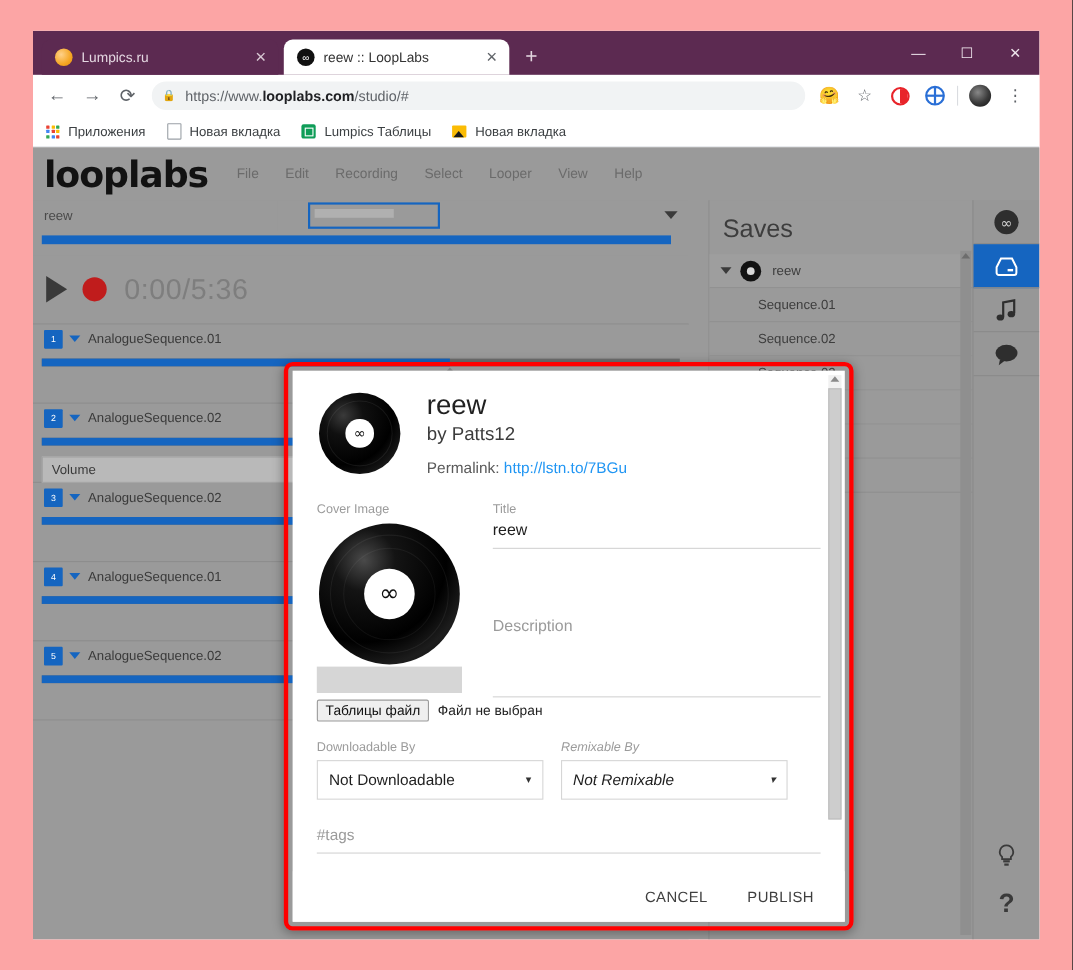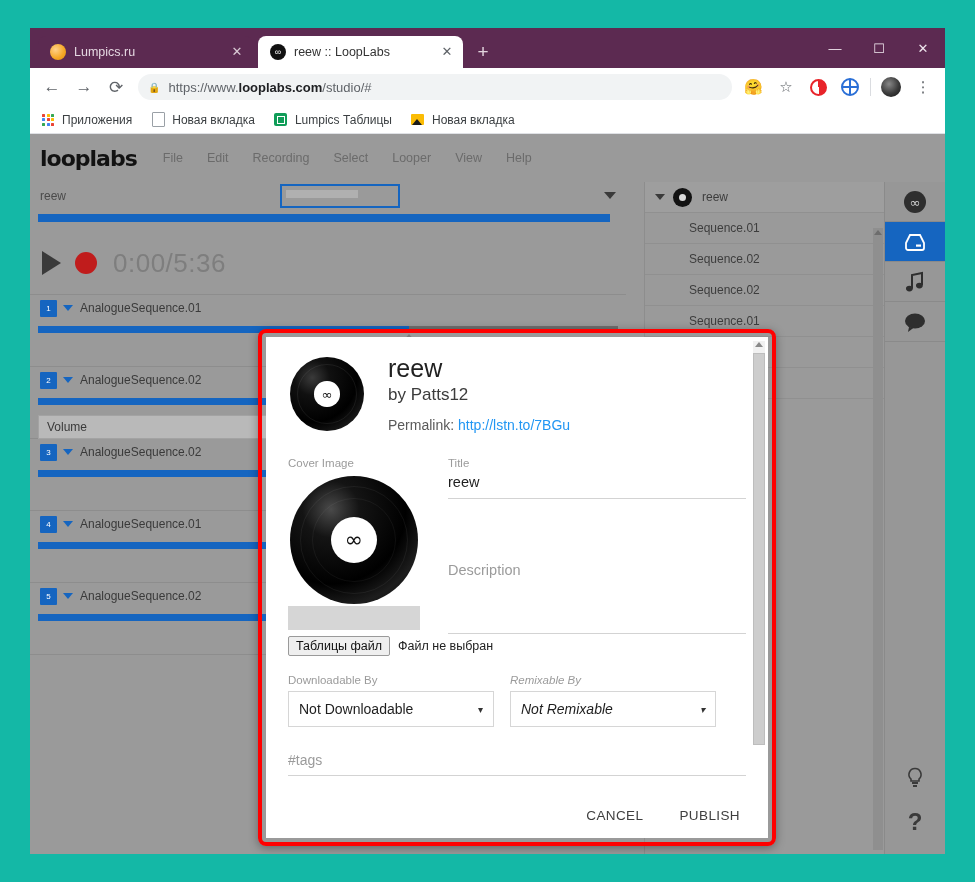--- a/index.html
+++ b/index.html
@@ -1,17 +1,17 @@
 <!DOCTYPE html>
 <html><head>
 <meta charset="utf-8">
 <style>
   html,body{margin:0;padding:0;background:#000;}
   body{width:975px;height:882px;overflow:hidden;font-family:"Liberation Sans",sans-serif;}
-  .screen{position:relative;width:975px;height:882px;background:#14b8a6;}
+  .screen{position:relative;width:975px;height:882px;background:#fca5a5;}
 
   
   .browser{position:absolute;left:30px;top:28px;width:915px;height:826px;background:#fff;overflow:hidden;}
   .titlebar{position:relative;height:40px;background:#5c2a51;}
   .tab{position:absolute;top:8px;height:32px;border-radius:8px 8px 0 0;display:flex;align-items:center;padding:0 8px;box-sizing:border-box;}
   .tab.inactive{left:8px;width:215px;background:#5c2a51;}
   .tab.active{left:228px;width:205px;background:#fff;}
   .tab .favicon{width:16px;height:16px;border-radius:50%;flex:0 0 16px;margin:0 8px 0 4px;display:flex;align-items:center;justify-content:center;font-size:9px;color:#fff;}
   .fav-orange{background:radial-gradient(circle at 35% 35%,#ffd18a 0%,#f5a623 60%,#e08e12 100%);}
   .fav-dark{background:#111;}
@@ -51,21 +51,21 @@
   .ico-sheets{width:13px;height:13px;background:#0f9d58;border-radius:2px;position:relative;}
   .ico-sheets::after{content:"";position:absolute;left:2.5px;top:3px;right:2.5px;bottom:2.5px;border:1px solid #fff;}
   .ico-img{width:13px;height:11px;background:#fbbc04;border-radius:1px;position:relative;overflow:hidden;}
   .ico-img::after{content:"";position:absolute;left:1px;bottom:0;width:0;height:0;border-left:5px solid transparent;border-right:5px solid transparent;border-bottom:6px solid #1a1a1a;}
 
   
   .viewport{position:relative;height:720px;background:#9a9a9a;overflow:hidden;}
 
   
   .appbar{position:relative;height:48px;background:#9a9a9a;display:flex;align-items:center;padding-left:10px;}
-  .logo{font-size:22px;font-weight:700;color:#121212;letter-spacing:-1px;margin-right:26px;font-family:"DejaVu Sans",sans-serif;}
+  .logo{font-size:33px;font-weight:700;color:#121212;letter-spacing:-1px;margin-right:26px;font-family:"DejaVu Sans",sans-serif;}
   .menu{display:flex;align-items:center;}
   .menu span{font-size:12.5px;color:#6b6b6b;margin-right:24px;}
 
   
   .studio{position:absolute;left:0;top:48px;right:0;bottom:0;}
   .trackpanel{position:absolute;left:0;top:0;width:596px;bottom:0;background:#9a9a9a;}
   .projname{height:28px;display:flex;align-items:center;padding-left:10px;font-size:12px;color:#4a4a4a;}
   .masterbar{position:relative;height:22px;padding:0 8px;}
   .masterbar .fill{position:absolute;left:8px;top:4px;height:8px;background:#1565c0;width:572px;}
   .transport{height:62px;display:flex;align-items:center;padding-left:12px;border-bottom:1px solid #8d8d8d;background:#9a9a9a;}
@@ -342,20 +342,21 @@
             </div>
             <div class="tslider">
               <span class="trk"></span>
                 <span class="fl" style="width:64%"></span>
                 <span class="kn" style="left:calc(64% - 6px)"></span>
             </div>
           </div>
         </div>
 
         <div class="saves">
+          <h2>Saves</h2>
           <div class="saverow">
             <span class="sv-caret"></span>
             <span class="disc"></span>
             <span class="svname">reew</span>
           </div>
           <div class="saverow child">
               <span class="svname">Sequence.01</span>
             </div>
           <div class="saverow child">
               <span class="svname">Sequence.02</span>

